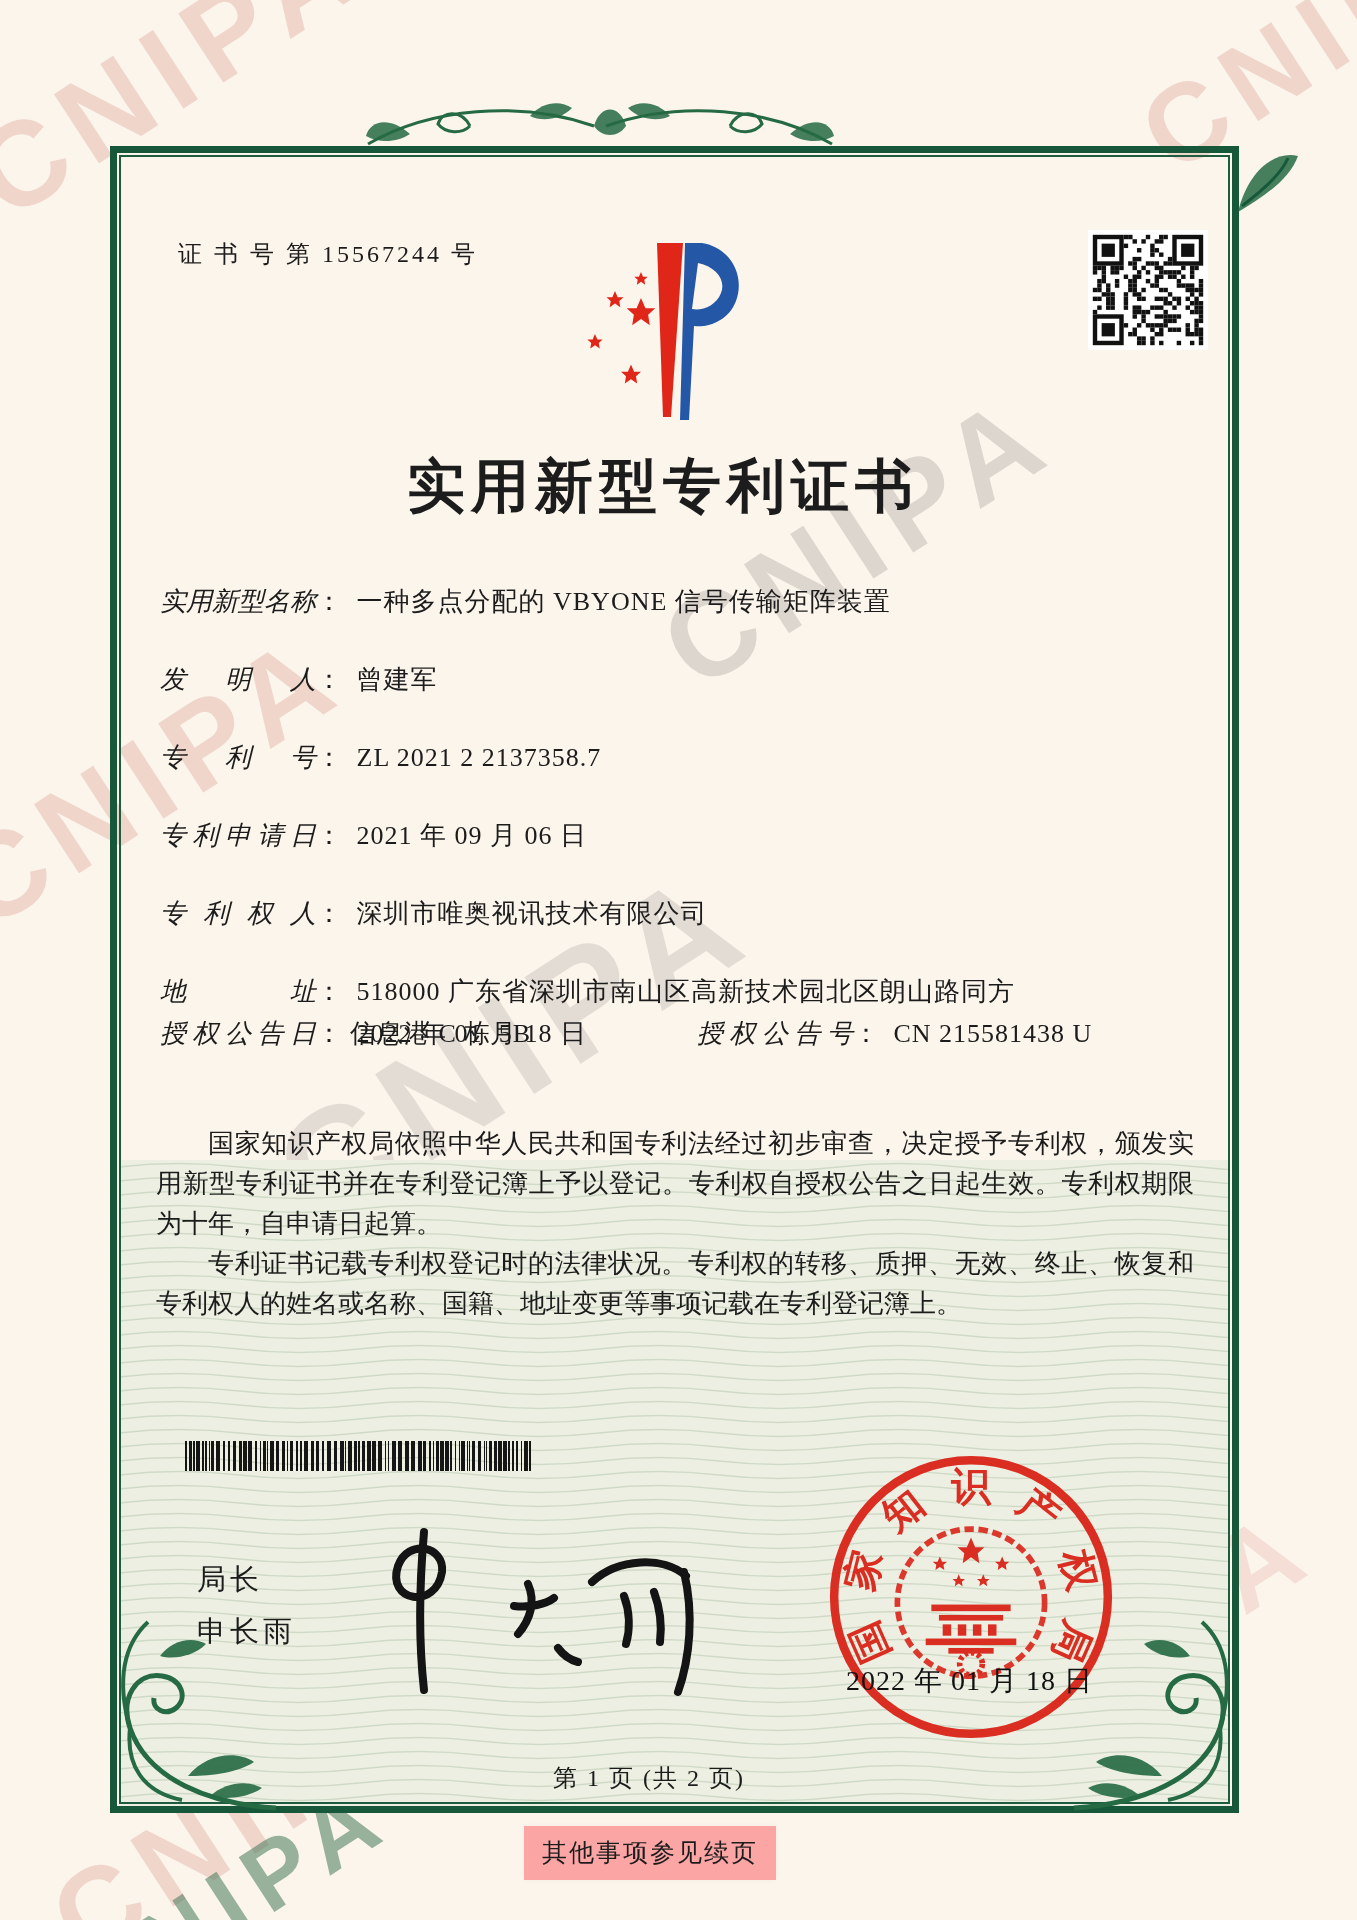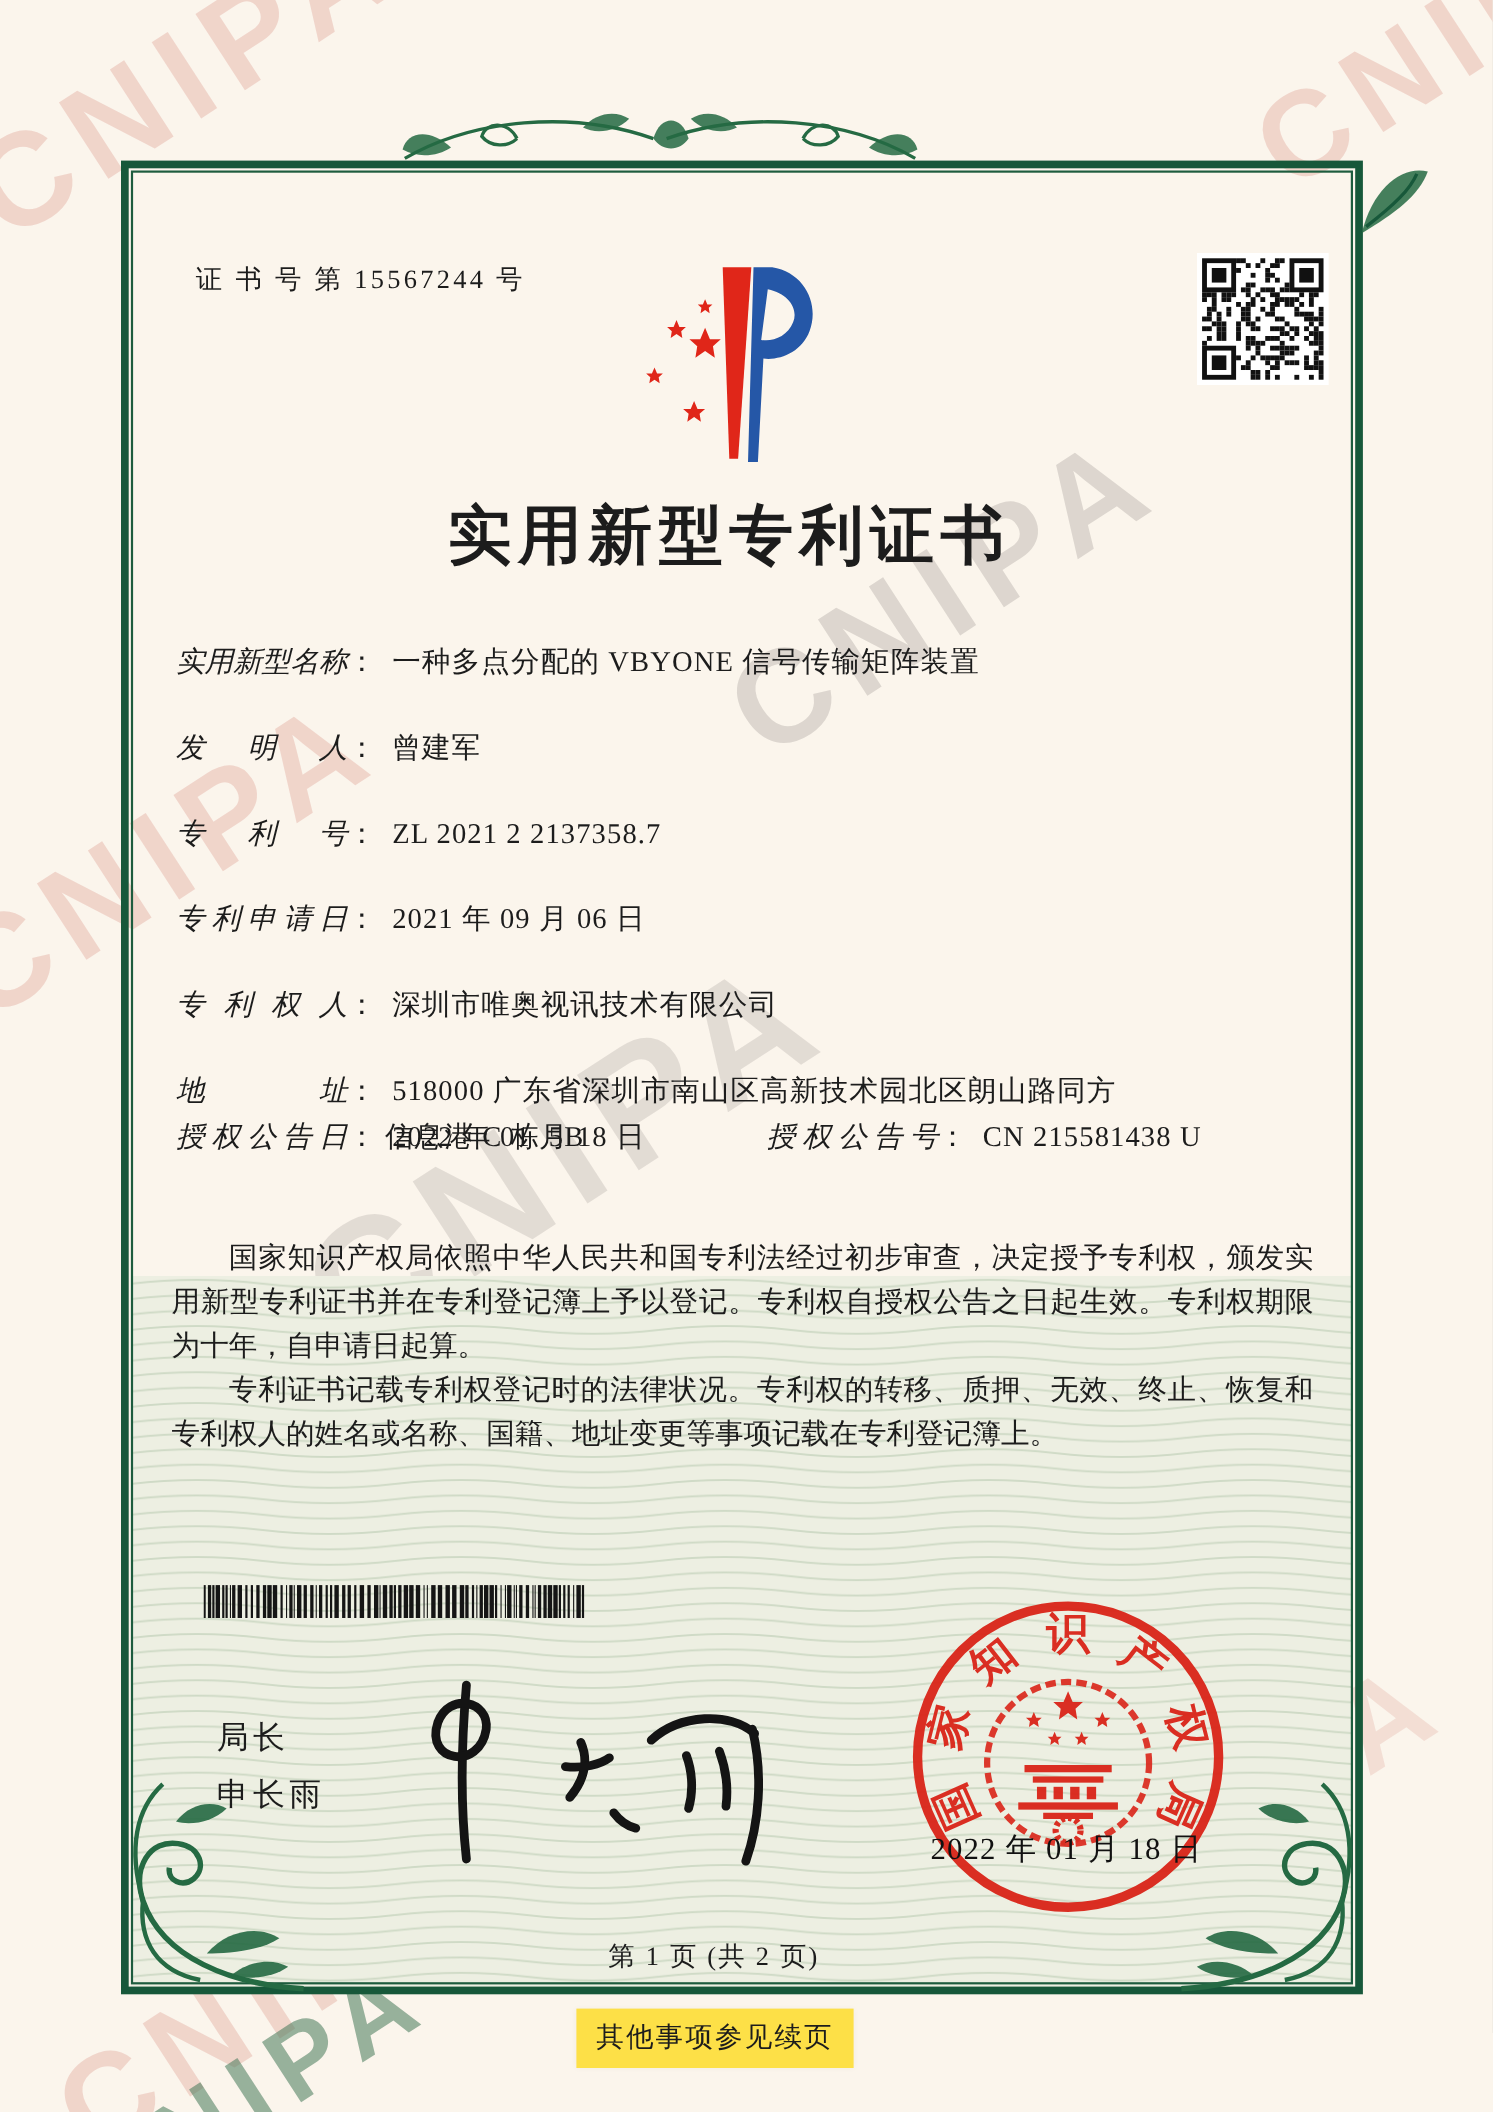--- a/index.html
+++ b/index.html
@@ -34,21 +34,21 @@
          text-align:justify;}
   .paras p{margin:0;text-indent:52px;}
   
   .dirlabel{position:absolute;left:197px;top:1560px;font-size:29px;letter-spacing:4px;}
   .dirname{position:absolute;left:197px;top:1612px;font-size:29px;letter-spacing:4px;}
   
   .sealdate{position:absolute;left:846px;top:1662px;width:250px;font-size:28px;color:#111;
             letter-spacing:1px;z-index:7;}
   
   .pageinfo{position:absolute;left:160px;top:1762px;width:978px;text-align:center;font-size:24px;letter-spacing:2px;}
-  .contnote{position:absolute;left:524px;top:1826px;width:252px;height:54px;background:#fde047;
+  .contnote{position:absolute;left:524px;top:1826px;width:252px;height:54px;background:#fca5a5;
             text-align:center;line-height:54px;font-size:25px;letter-spacing:2px;box-shadow:0 0 6px rgba(0,0,0,0.04);}
   .seal-ch{font-size:42px;font-weight:bold;fill:#da2418;text-anchor:middle;dominant-baseline:central;
            font-family:"DejaVu Serif","Liberation Serif",serif;}
   svg{display:block;}
 </style>
 </head>
 <body>
 
 <div class="page">
 

